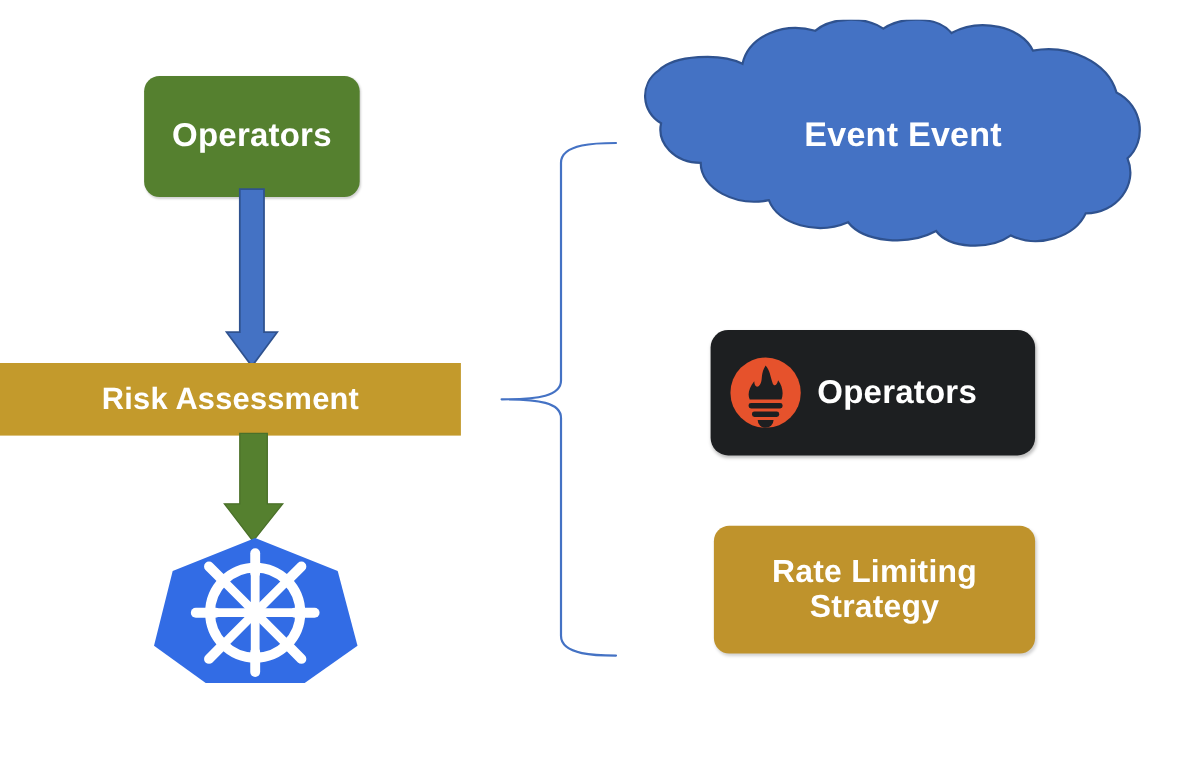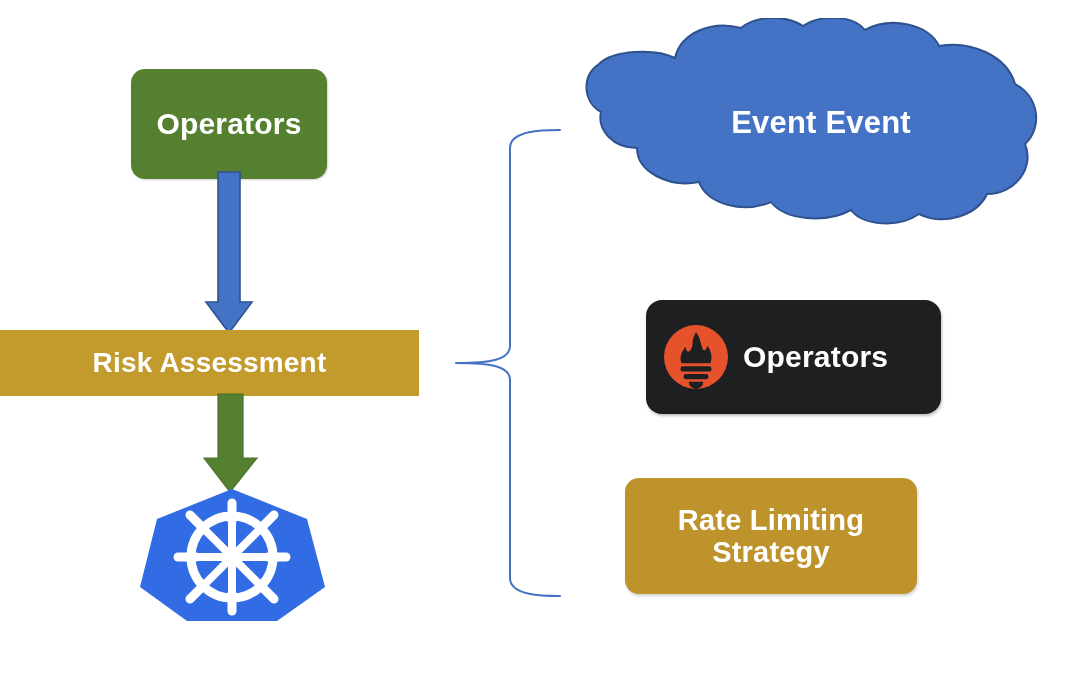--- a/index.html
+++ b/index.html
@@ -131,21 +131,21 @@
     flex: 0 0 auto;
   }
   #prometheus-card .node-label {
     font-size: 30px;
     margin-left: 14px;
   }
 
   
   #rate-limit-card {
     position: absolute;
-    left: 625px;
+    left: 649px;
     top: 478px;
     width: 292px;
     height: 116px;
     background: #bf932c;
     border-radius: 14px;
     display: flex;
     align-items: center;
     justify-content: center;
     box-shadow: 1px 2px 3px rgba(0,0,0,0.18);
   }

